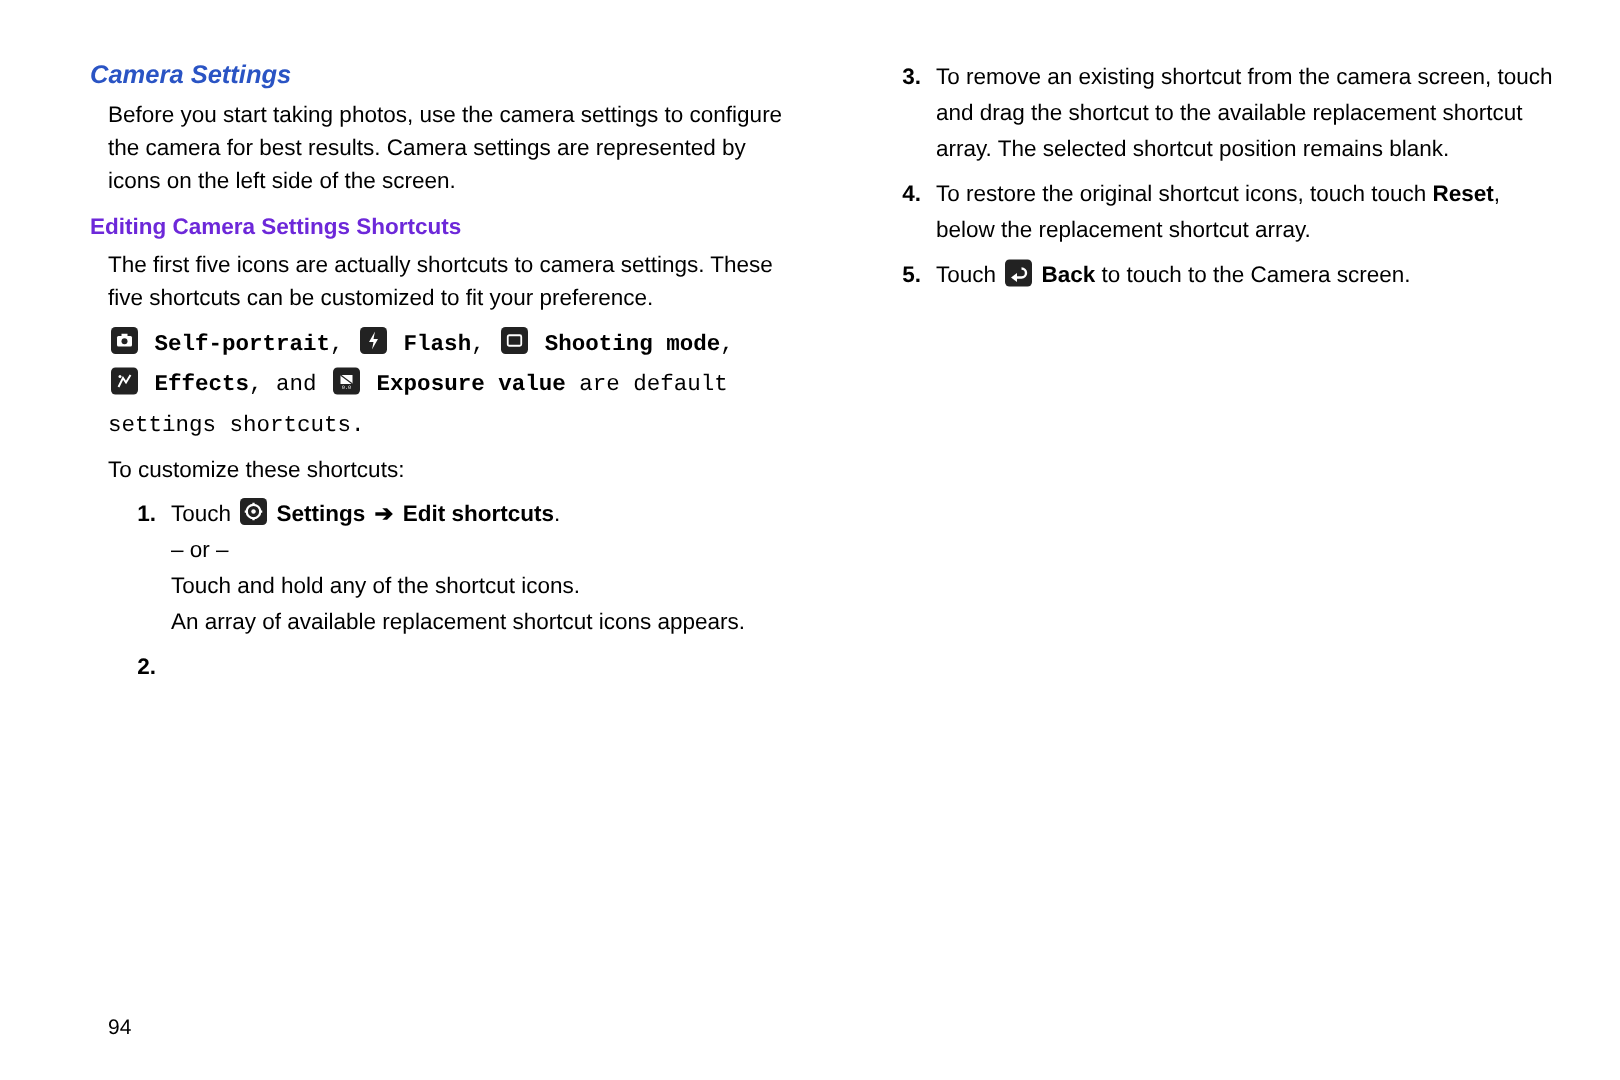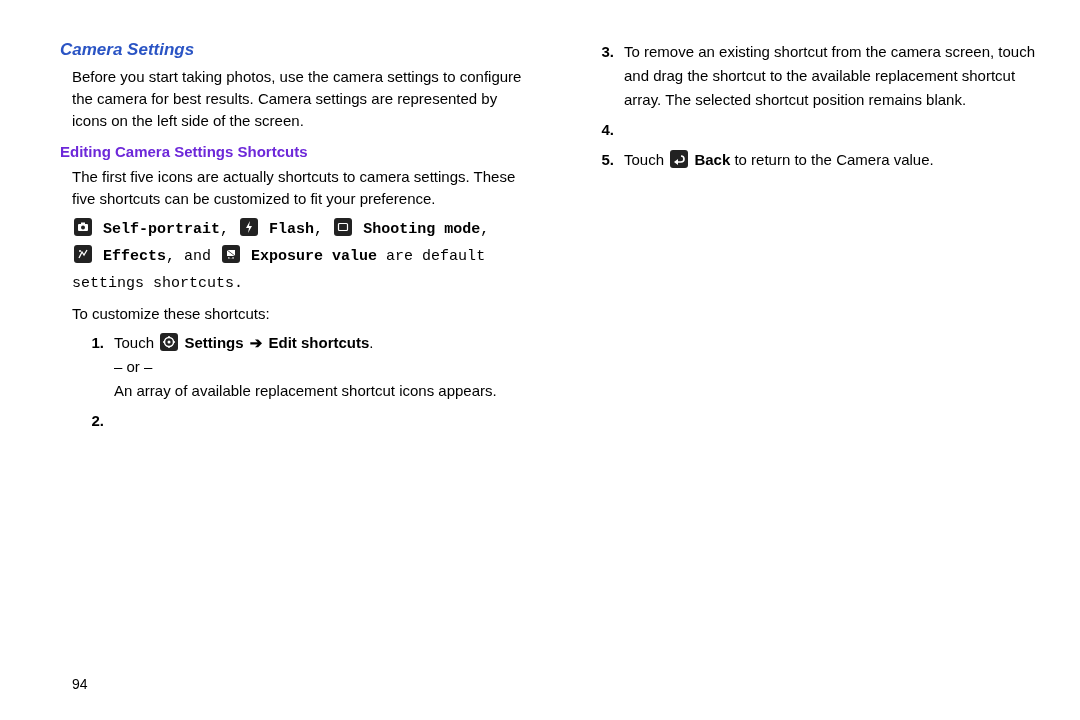--- a/index.html
+++ b/index.html
@@ -158,48 +158,52 @@
                 <line x1="6" y1="10" x2="6" y2="12"></line>
                 <line x1="0" y1="6" x2="2" y2="6"></line>
                 <line x1="10" y1="6" x2="12" y2="6"></line>
               </g>
             </svg>
         </span>
         <strong>Settings</strong>
         <span class="arrow">➔</span>
         <strong>Edit shortcuts</strong><span>.</span>
         <div class="sub">– or –</div>
+        <div class="sub">Touch and hold any of the shortcut icons.</div>
         <div class="sub">An array of available replacement shortcut icons appears.</div>
       </div>
     </div>
 
     <div class="list-item">
       <div class="list-num">2.</div>
     </div>
   </div>
 
   <div class="col">
     <div class="list-item">
       <div class="list-num">3.</div>
       <div class="list-body">To remove an existing shortcut from the camera screen, touch and drag the shortcut to the available replacement shortcut array. The selected shortcut position remains blank.</div>
     </div>
 
     <div class="list-item">
       <div class="list-num">4.</div>
+      <div class="list-body">
+        <span>To restore the original shortcut icons, touch touch </span><strong>Reset</strong><span>, below the replacement shortcut array.</span>
+      </div>
     </div>
 
     <div class="list-item">
       <div class="list-num">5.</div>
       <div class="list-body">
         <span>Touch </span>
         <span class="icon">
           <svg width="14" height="12" viewBox="0 0 14 12">
               <path d="M9 3 A3 3 0 1 1 9 9 L5 9" fill="none" stroke="#fff" stroke-width="1.6"></path>
               <polygon points="6,6 6,12 2,9" fill="#fff"></polygon>
             </svg>
         </span>
-        <strong>Back</strong><span> to return to the Camera value.</span>
+        <strong>Back</strong><span> to touch to the Camera screen.</span>
       </div>
     </div>
   </div>
 </div>
 
 <div class="page-num">94</div>
 
 </body></html>

